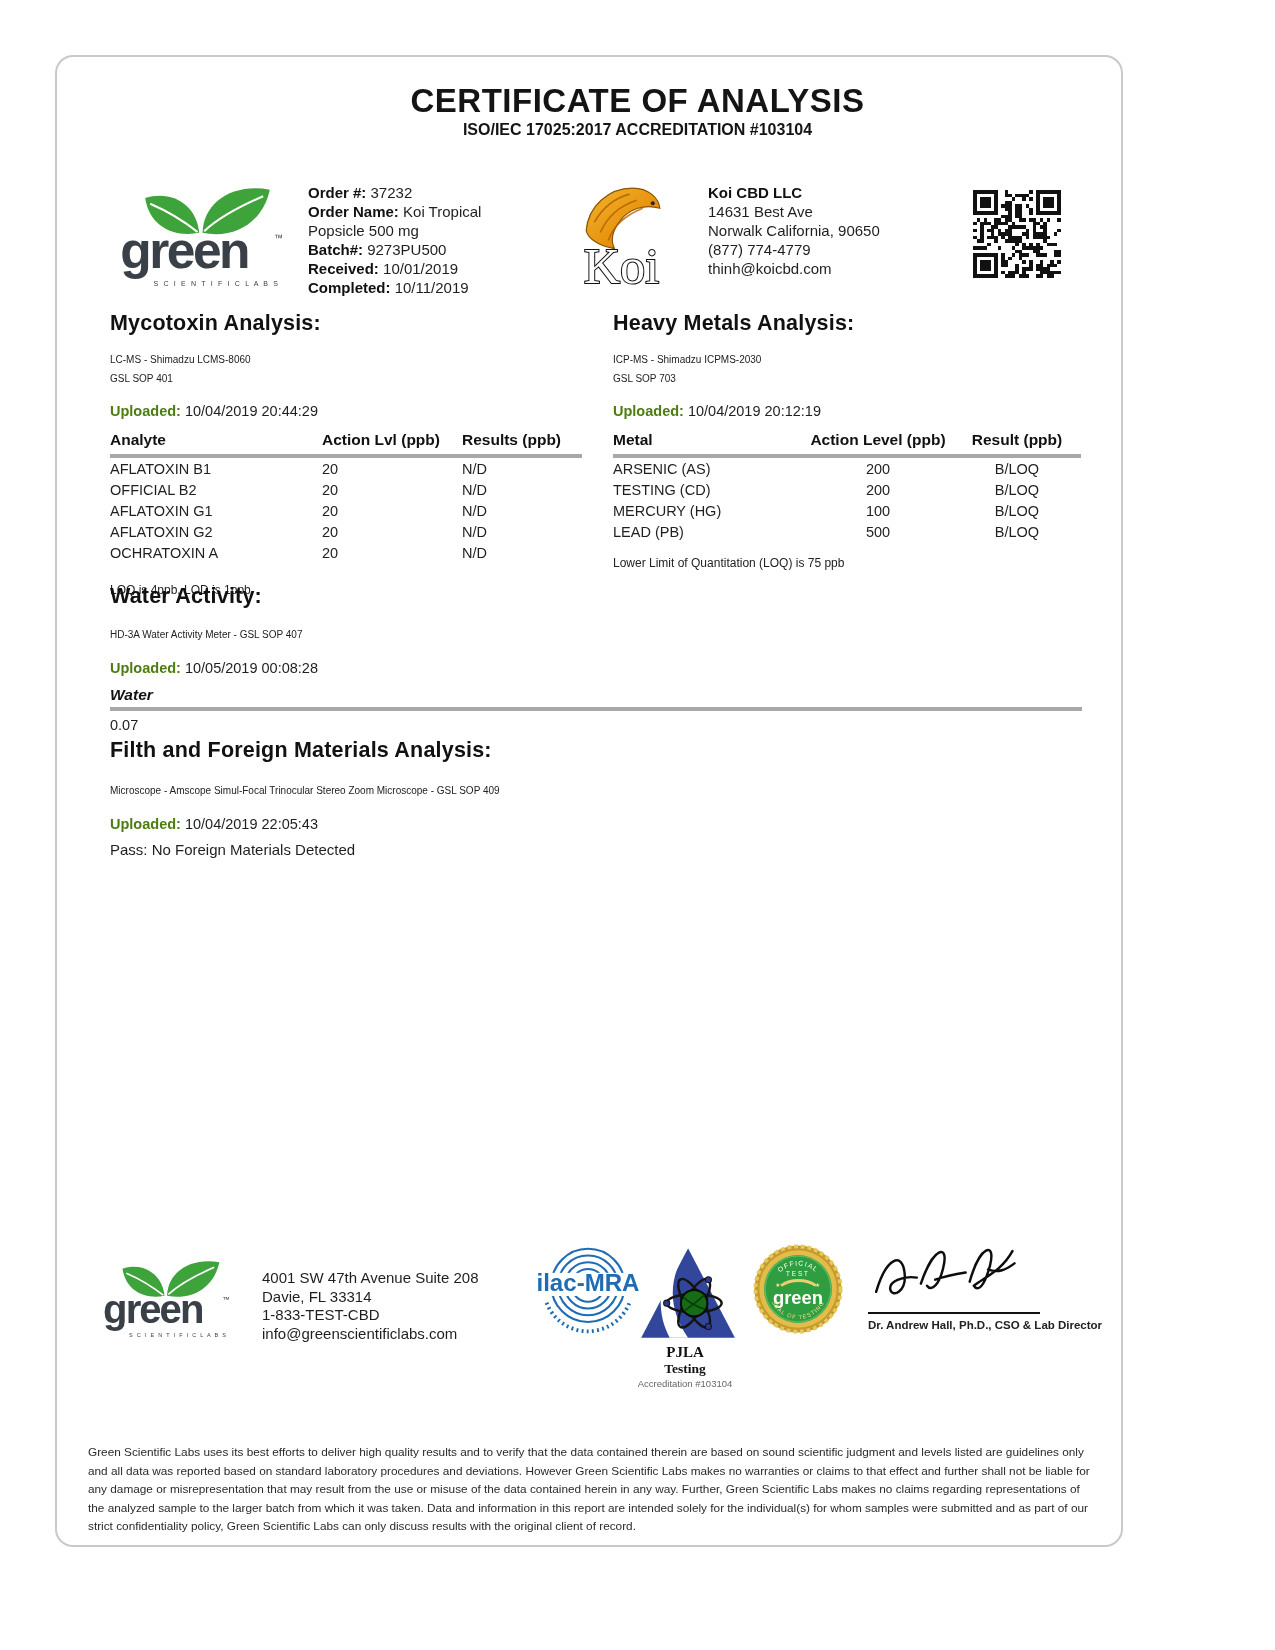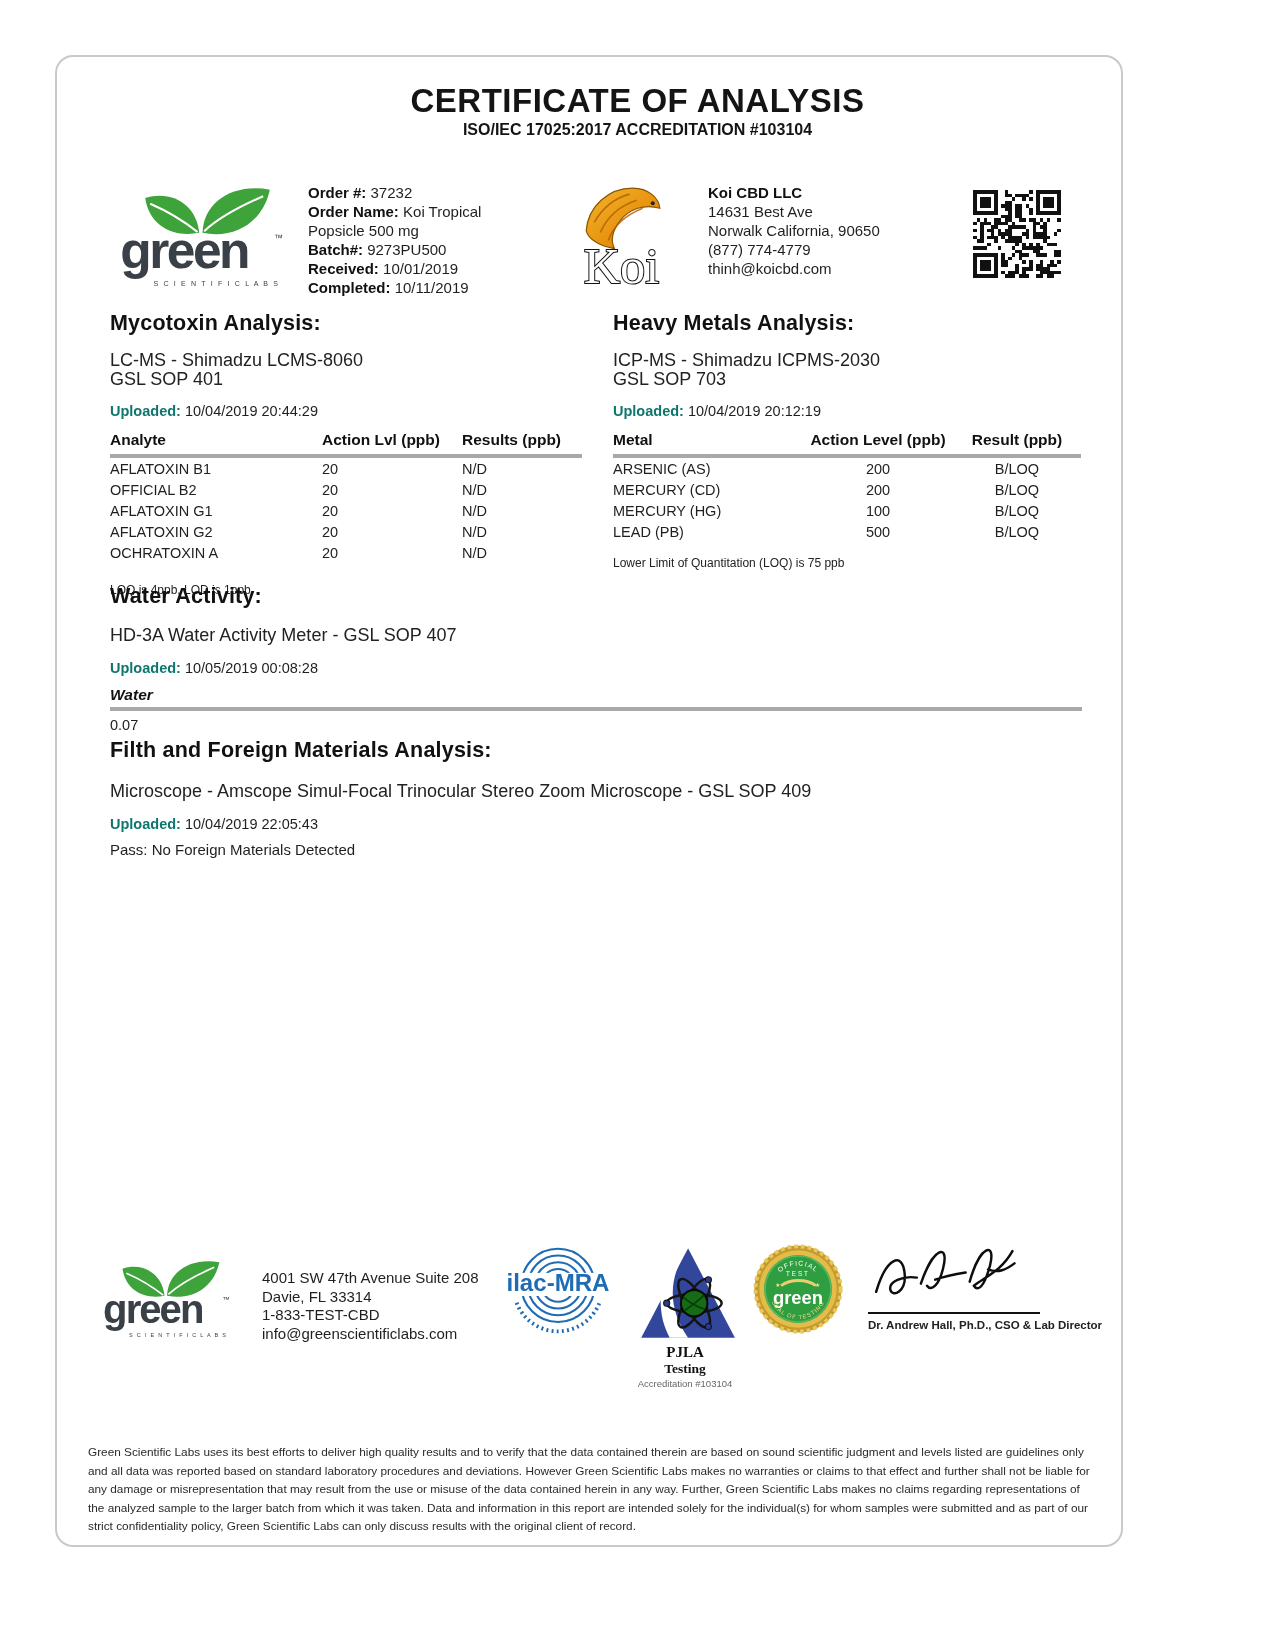--- a/index.html
+++ b/index.html
@@ -12,23 +12,23 @@
     border:2px solid #c9c9c9; border-radius:18px;
   }
   .abs { position:absolute; }
   .doc-title { top:82px; left:0; width:100%; text-align:center; font-size:33px; font-weight:bold; letter-spacing:0.5px; color:#141414; }
   .doc-subtitle { top:121px; left:0; width:100%; text-align:center; font-size:16px; font-weight:bold; color:#141414; }
 
   .info-text { font-size:15px; line-height:19px; color:#1f1f1f; }
   .info-text b { color:#111; }
 
   h2.section { font-size:21.5px; font-weight:bold; color:#111; margin:0; letter-spacing:0.2px; }
-  .method { font-size:18px; line-height:18.5px; color:#222; margin-top:15px; }
+  .method { font-size:10px; line-height:18.5px; color:#222; margin-top:15px; }
   .uploaded { font-size:14.5px; margin-top:15px; color:#1f1f1f; }
-  .uploaded b { color:#0f766e; }
+  .uploaded b { color:#4d7c0f; }
 
   table.data { border-collapse:collapse; margin-top:9px; table-layout:fixed; }
   table.data th { text-align:left; font-size:15.5px; color:#111; padding:3px 0 5px; border-bottom:4px solid #a8a8a8; }
   table.data td { font-size:14.5px; color:#1f1f1f; padding:3px 0 2px; }
   table.hm th:nth-child(2), table.hm td:nth-child(2),
   table.hm th:nth-child(3), table.hm td:nth-child(3) { text-align:center; }
   .note { font-size:12px; margin-top:20px; color:#222; }
 
   .col-label { font-size:15.5px; font-weight:bold; color:#111; margin-top:10px;font-style:italic; }
   .rule { border-bottom:4px solid #a8a8a8; margin-top:3px; }
@@ -385,21 +385,21 @@
             <th>Result (ppb)</th>
           </tr>
         </thead>
       <tbody>
           <tr>
             <td>ARSENIC (AS)</td>
             <td>200</td>
             <td>B/LOQ</td>
           </tr>
           <tr>
-            <td>MERCURY (CD)</td>
+            <td>TESTING (CD)</td>
             <td>200</td>
             <td>B/LOQ</td>
           </tr>
           <tr>
             <td>MERCURY (HG)</td>
             <td>100</td>
             <td>B/LOQ</td>
           </tr>
           <tr>
             <td>LEAD (PB)</td>
@@ -439,21 +439,21 @@
     </svg>
   </div>
 
   <div class="abs" style="left:262px; top:1269px; font-size:15px; line-height:18.5px; color:#1f1f1f;">
     <div>4001 SW 47th Avenue Suite 208</div>
     <div>Davie, FL 33314</div>
     <div>1-833-TEST-CBD</div>
     <div>info@greenscientificlabs.com</div>
   </div>
 
-  <div class="abs" style="left:505px; top:1243px; width:106px; height:106px;">
+  <div class="abs" style="left:535px; top:1243px; width:106px; height:106px;">
     <svg width="106" height="106" viewBox="0 0 110 110">
       <g stroke="#1f6cb5" fill="none" stroke-width="2.2">
         <circle cx="55" cy="44" r="10"></circle>
           <circle cx="55" cy="44" r="17"></circle>
           <circle cx="55" cy="44" r="24"></circle>
         <circle cx="55" cy="44" r="31"></circle>
           <circle cx="55" cy="44" r="38"></circle>
       </g>
       <path d="M12 62 A 46 46 0 0 0 98 62" stroke="#1f6cb5" stroke-width="4" fill="none" stroke-dasharray="2 3.4"></path>
       <rect x="1" y="31" width="108" height="24" fill="#ffffff"></rect>

